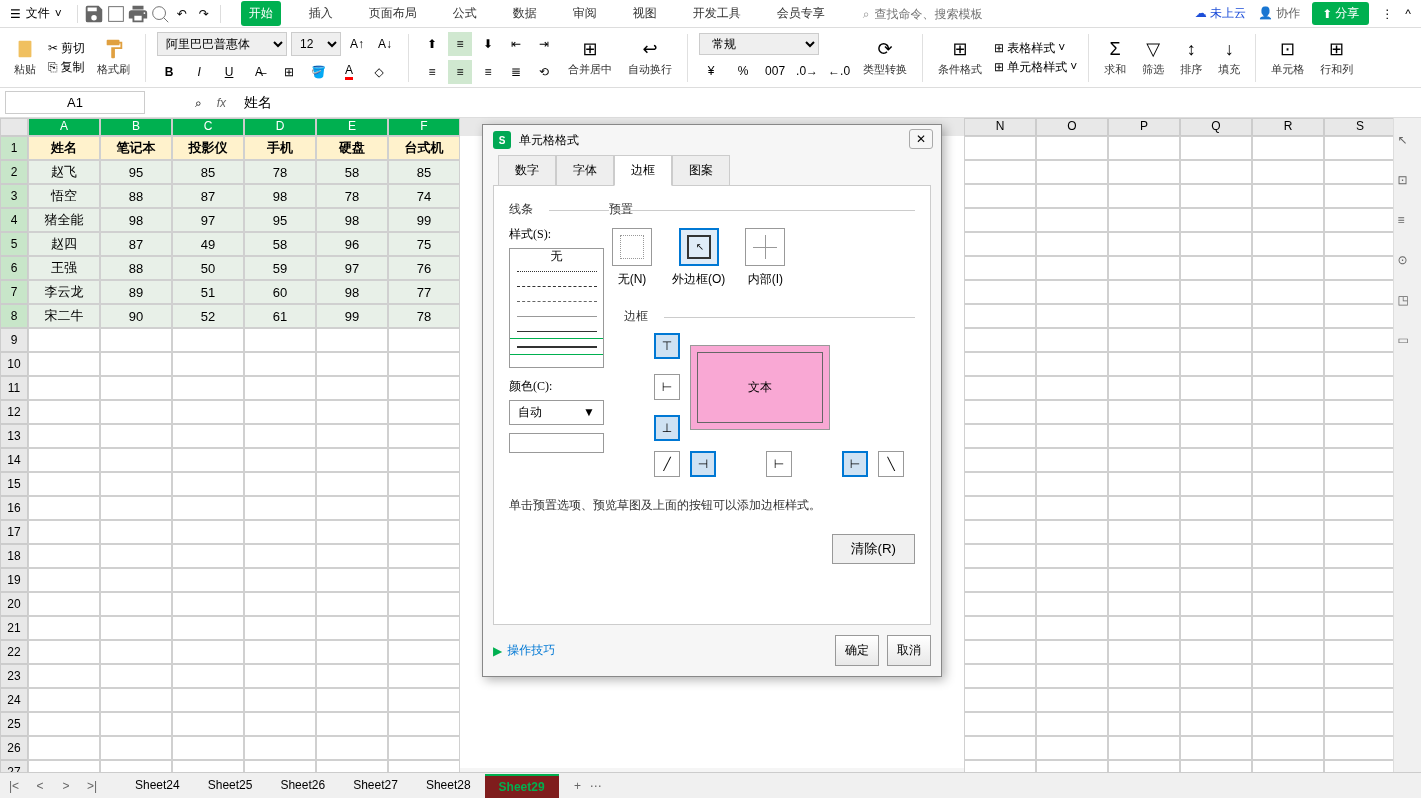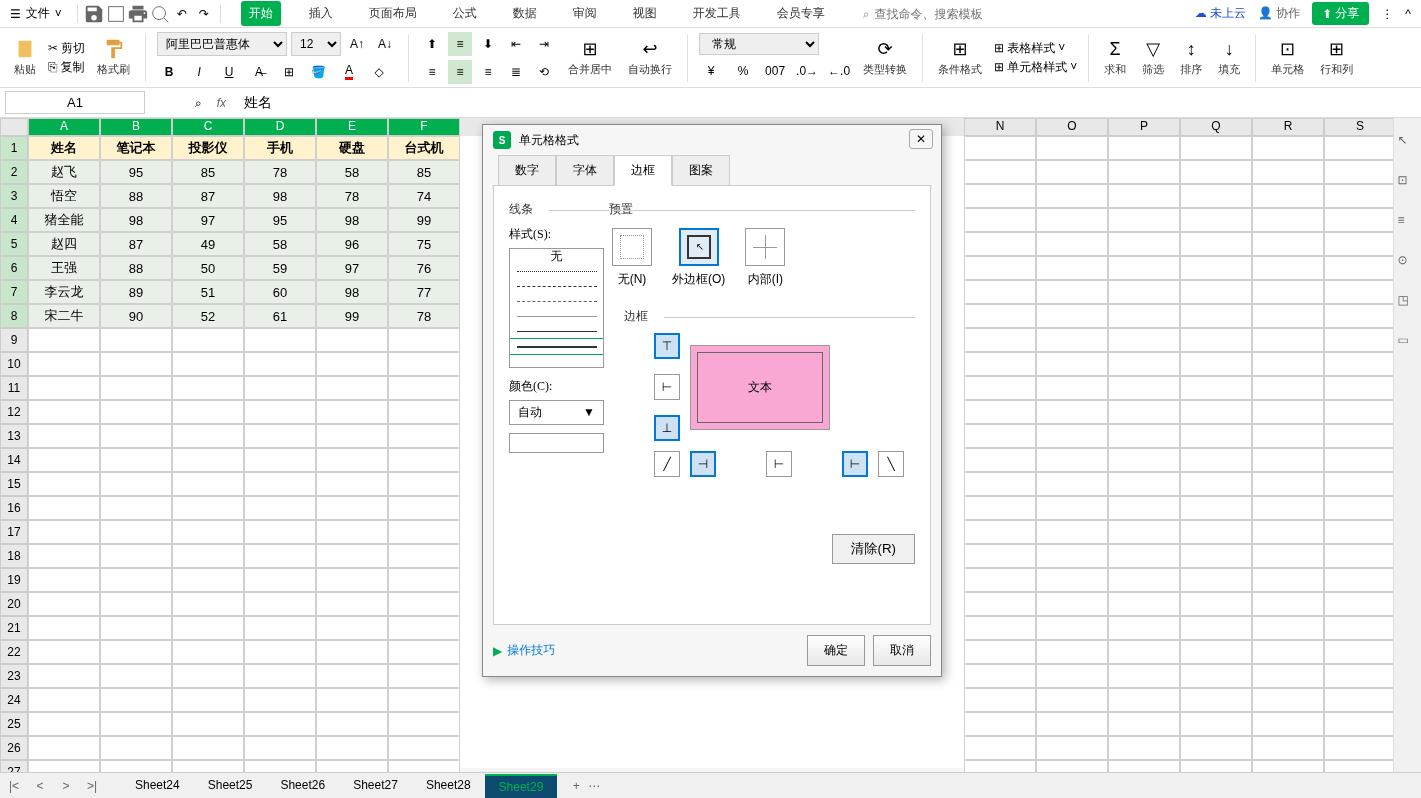--- a/index.html
+++ b/index.html
@@ -46,21 +46,21 @@
     .row-header.selected { background: #c8e6c9; }
     .cell { width: 72px; height: 24px; border: 1px solid #d0d0d0; text-align: center; font-size: 13px; display: flex; align-items: center; justify-content: center; background: white; }
     .cell.header-cell { background: #fff2cc; font-weight: bold; }
     .cell.selected { background: #e8f0e8; }
     
     
     .sheet-tabs { position: absolute; bottom: 0; left: 0; right: 0; height: 26px; background: #f0f0f0; display: flex; align-items: center; border-top: 1px solid #ccc; padding: 0 5px; }
     .sheet-nav { display: flex; gap: 8px; margin-right: 20px; }
     .sheet-nav-btn { width: 18px; height: 18px; display: flex; align-items: center; justify-content: center; cursor: pointer; color: #666; }
     .sheet-tab { padding: 4px 14px; cursor: pointer; font-size: 12px; }
-    .sheet-tab.active { background: #0c4a6e; color: #00b050; font-weight: normal; border-top: 2px solid #00b050; }
+    .sheet-tab.active { background: #7f1d1d; color: #00b050; font-weight: bold; border-top: 2px solid #00b050; }
     
     
     .dialog { position: absolute; left: 482px; top: 124px; width: 460px; background: #f6f6f6; border: 1px solid #888; box-shadow: 3px 3px 10px rgba(0,0,0,0.3); z-index: 100; }
     .dialog-title { height: 30px; display: flex; align-items: center; padding: 0 10px; gap: 8px; }
     .dialog-title-icon { width: 18px; height: 18px; background: #00a854; border-radius: 3px; display: flex; align-items: center; justify-content: center; color: white; font-size: 10px; font-weight: bold; }
     .dialog-close { position: absolute; right: 8px; top: 4px; width: 24px; height: 20px; border: 1px solid #aaa; border-radius: 3px; display: flex; align-items: center; justify-content: center; cursor: pointer; }
     .dialog-tabs { display: flex; padding-left: 15px; }
     .dialog-tab { padding: 6px 16px; border: 1px solid #ccc; background: #eee; cursor: pointer; font-size: 12px; }
     .dialog-tab.active { background: white; border-bottom: 1px solid white; position: relative; z-index: 1; }
     .dialog-body { border: 1px solid #ccc; margin: -1px 10px 10px 10px; background: white; padding: 15px; min-height: 440px; position: relative; }
@@ -92,21 +92,21 @@
     .preview-inner { position: absolute; left: 6px; right: 6px; top: 6px; bottom: 6px; border: 1px solid #666; }
     
     .border-bottom-btns { display: flex; gap: 10px; margin-left: 30px; margin-top: 10px; }
     
     .hint-text { clear: both; margin-top: 20px; font-size: 12px; color: #333; }
     .clear-btn { position: absolute; right: 15px; bottom: 60px; padding: 5px 18px; border: 1px solid #999; background: #f0f0f0; cursor: pointer; }
     
     .dialog-footer { display: flex; align-items: center; justify-content: space-between; padding: 0 10px 10px 10px; }
     .tips-link { color: #0078d4; cursor: pointer; display: flex; align-items: center; gap: 5px; }
     .dialog-btns { display: flex; gap: 8px; }
-    .dialog-btn { padding: 6px 16px; border: 1px solid #999; background: linear-gradient(#fff, #e8e8e8); cursor: pointer; font-size: 12px; }
+    .dialog-btn { padding: 6px 9px; border: 1px solid #999; background: linear-gradient(#fff, #e8e8e8); cursor: pointer; font-size: 12px; }
     
     
     .right-sidebar { position: absolute; right: 0; top: 118px; bottom: 26px; width: 28px; background: #f0f0f0; border-left: 1px solid #ddd; display: flex; flex-direction: column; align-items: center; gap: 20px; padding-top: 15px; }
     .sidebar-icon { width: 20px; height: 20px; cursor: pointer; color: #666; }
     
     svg { width: 100%; height: 100%; }
   </style>
 </head>
 <body>
 
@@ -893,20 +893,21 @@
         <div class="border-btn">╱</div>
         <div class="border-btn active">⊣</div>
         <div style="width:30px"></div>
         <div class="border-btn">⊢</div>
         <div style="width:30px"></div>
         <div class="border-btn active">⊢</div>
         <div class="border-btn">╲</div>
       </div>
     </div>
 
+    <div class="hint-text">单击预置选项、预览草图及上面的按钮可以添加边框样式。</div>
     <button class="clear-btn">清除(R)</button>
   </div>
   <div class="dialog-footer">
     <div class="tips-link">
       <span style="color:#00b050">▶</span>
       <span>操作技巧</span>
     </div>
     <div class="dialog-btns">
       <button class="dialog-btn">确定</button>
       <button class="dialog-btn">取消</button>

